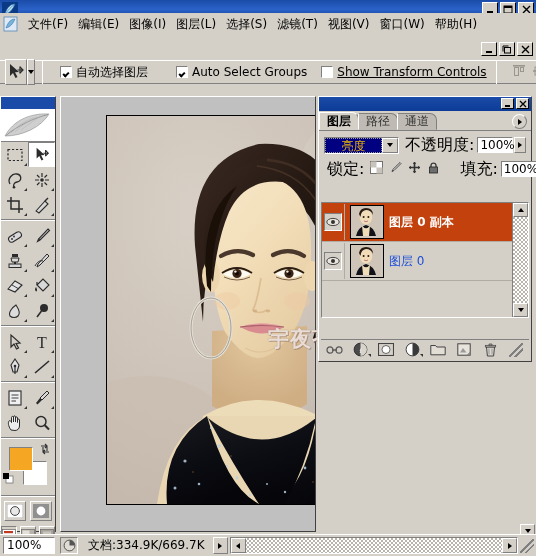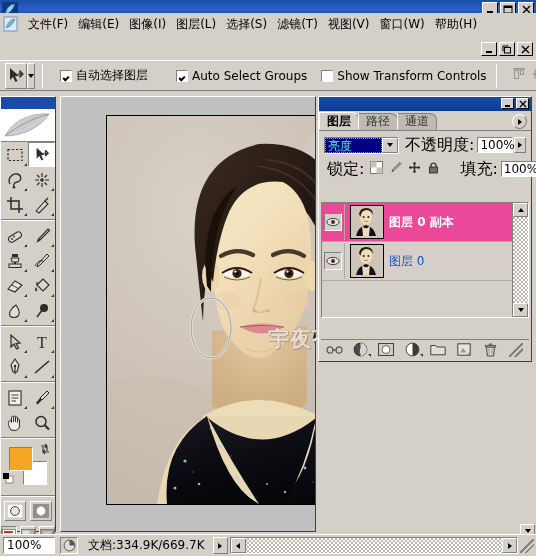--- a/index.html
+++ b/index.html
@@ -45,21 +45,21 @@
   }
 
   
   .docwin-row{
     position:absolute;left:0;top:40px;width:536px;height:20px;background:#d4d0c8;
   }
   .docwin-row .winbtns{top:2px;right:3px;}
 
   
   .optionsbar{
-    position:absolute;left:0;top:60px;width:536px;height:31px;
+    position:absolute;left:0;top:60px;width:536px;height:24px;
     background:#d4d0c8;
     border-top:1px solid #fff;border-bottom:1px solid #808080;
     display:flex;align-items:center;box-sizing:border-box;
   }
   .grip{width:7px;height:26px;margin-left:2px;margin-right:3px;
     background:
       linear-gradient(to right,#fff 0 1px,#808080 1px 2px,transparent 2px 4px,#fff 4px 5px,#808080 5px 6px);
   }
   .opt-toolbtn{
     width:26px;height:26px;background:#d4d0c8;
@@ -161,24 +161,25 @@
   .pal-menu-btn{position:absolute;right:4px;top:3px;width:13px;height:13px;border-radius:50%;
     background:#d4d0c8;border:1px solid;border-color:#fff #808080 #808080 #fff;
     display:flex;align-items:center;justify-content:center;}
 
   .pal-row{height:22px;display:flex;align-items:center;padding:0 5px;box-sizing:border-box;}
   .blend-sel{
     width:94px;height:17px;background:#d4d0c8;border:1px solid;
     border-color:#808080 #fff #fff #808080;display:flex;align-items:center;box-sizing:border-box;
   }
   .blend-val{
-    flex:1;background:#000080;color:#5eead4;font-size:12px;padding:0 2px;
+    flex:1;background:#000080;color:#eab308;font-size:12px;padding:0 2px;
     height:15px;line-height:15px;white-space:nowrap;overflow:hidden;
     border:1px dotted #999;box-sizing:border-box;
     font-family:"DejaVu Sans","Liberation Sans",sans-serif;
+    text-align:center;
   }
   .sel-arrow{width:16px;height:15px;background:#d4d0c8;border:1px solid;
     border-color:#fff #808080 #808080 #fff;display:flex;align-items:center;justify-content:center;
     box-sizing:border-box;flex:0 0 auto;}
   .lbl{font-size:16px;color:#000;margin:0 3px;white-space:nowrap;
     font-family:"DejaVu Sans","Liberation Sans",sans-serif;}
   .numbox{
     width:36px;height:16px;background:#fff;border:1px solid;
     border-color:#808080 #fff #fff #808080;box-sizing:border-box;
     font-size:12px;text-align:left;padding-left:2px;line-height:14px;color:#000;
@@ -190,21 +191,21 @@
 
   .lock-icons{display:flex;gap:6px;align-items:center;margin-left:3px;}
 
   .layerlist{
     position:absolute;left:2px;top:105px;width:208px;height:116px;
     background:#d4d0c8;border:1px solid;border-color:#808080 #fff #fff #808080;
     box-sizing:border-box;display:flex;
   }
   .ll-inner{flex:1;overflow:hidden;}
   .layer-row{height:38px;display:flex;align-items:center;border-bottom:1px solid #b0aca4;}
-  .layer-row.sel{background:#ec4899;}
+  .layer-row.sel{background:#c2410c;}
   .eye{width:22px;height:36px;display:flex;align-items:center;justify-content:center;
        border-right:1px solid #b0aca4;flex:0 0 auto;}
   .eyebox{width:18px;height:18px;background:#d4d0c8;border:1px solid;
     border-color:#808080 #fff #fff #808080;box-sizing:border-box;
     display:flex;align-items:center;justify-content:center;}
   .thumb{width:32px;height:32px;border:1px solid #000;margin:0 5px;flex:0 0 auto;
     overflow:hidden;position:relative;background:#cfc6be;}
   .layer-name{font-size:12px;color:#1d4ed8;font-family:"DejaVu Sans","Liberation Sans",sans-serif;}
   .layer-row.sel .layer-name{color:#fff;font-weight:bold;}
   .ll-scroll{
@@ -364,21 +365,21 @@
     <div class="opt-sep"></div>
 
     <div class="cb-wrap">
       <span class="cbox checked"></span>
       <span class="cb-label">自动选择图层</span>
     </div>
     <div class="cb-wrap" style="margin-left:28px;">
       <span class="cbox checked"></span>
       <span class="cb-label">Auto Select Groups</span>
     </div>
-    <div class="cb-wrap" style="margin-left:14px;">
+    <div class="cb-wrap" style="margin-left:14px;text-decoration:underline;">
       <span class="cbox"></span>
       <span class="cb-label">Show Transform Controls</span>
     </div>
 
     <div class="opt-sep" style="margin-left:9px;"></div>
     <div class="align-icons">
       <span>
         <svg width="14" height="14">
             <rect x="1" y="1" width="12" height="1.6" fill="#9a968e"></rect>
             <rect x="2.5" y="3.5" width="4" height="8" fill="none" stroke="#9a968e"></rect>

